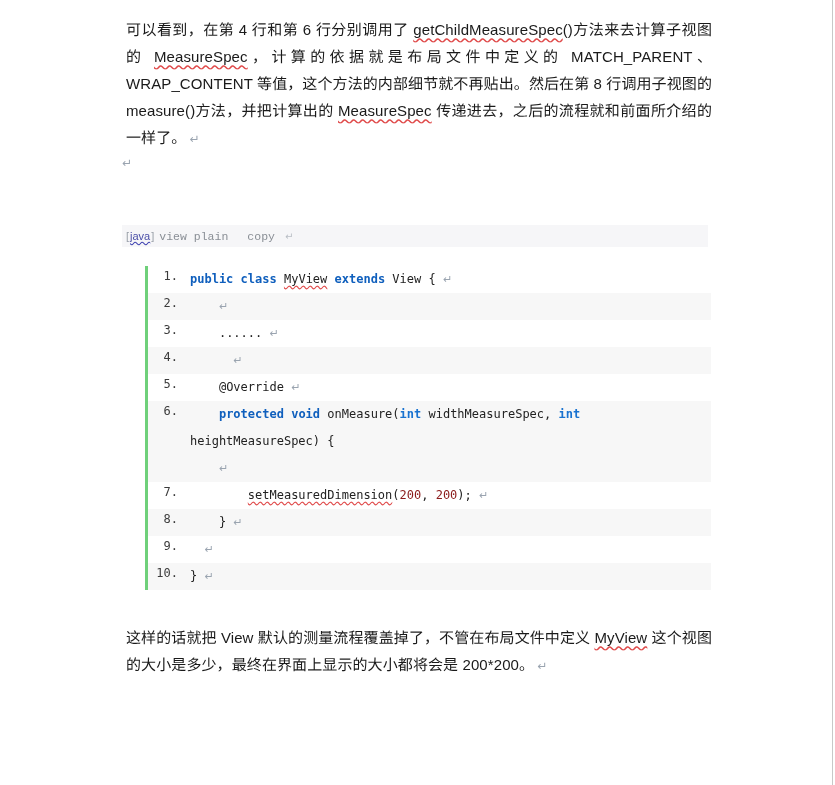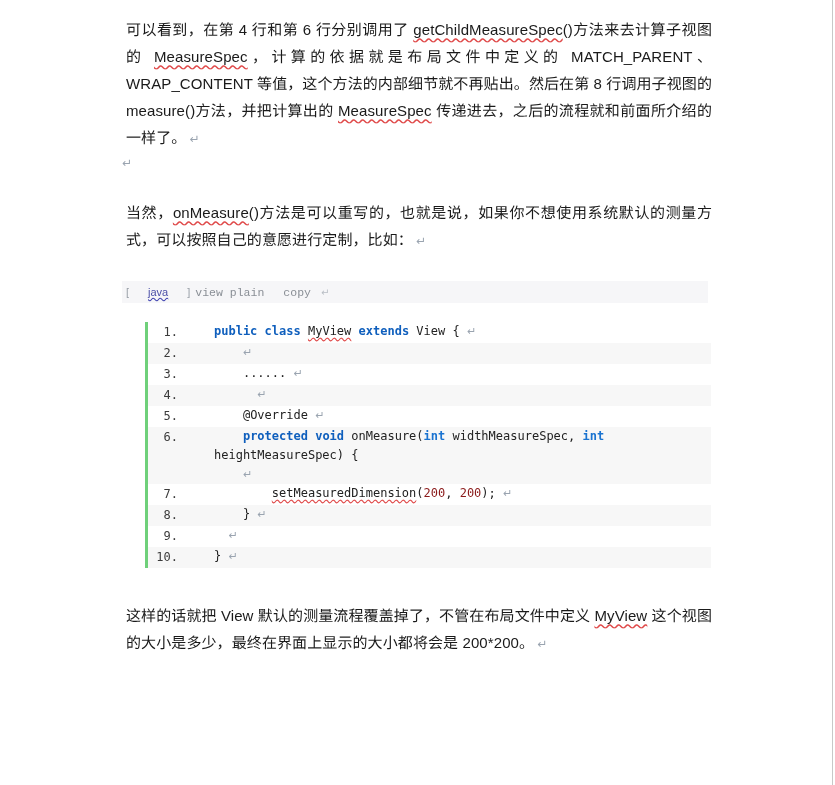--- a/index.html
+++ b/index.html
@@ -84,21 +84,21 @@
     font-family: "Liberation Sans", "DejaVu Sans", sans-serif;
     white-space: nowrap;
   }
   .lang-tag {
     color: #4b4fa8;
     font-size: 11px;
     text-decoration: underline;
     text-decoration-color: #3c3fb0;
     text-decoration-style: wavy;
     text-decoration-skip-ink: none;
-    padding: 0 19px;
+    padding: 0 1px;
   }
   .lang-bracket { color: #9aa0a8; font-size: 11px; }
   .tool-link {
     color: #8a8f96;
     padding-left: 5px;
     font-family: Liberation Mono, monospace;
   }
   .toolbar-mark {
     color: #b9bec5;
     font-size: 10px;
@@ -127,26 +127,25 @@
     text-align: right;
     padding-right: 6px;
     color: #3b3b3b;
     font-size: 12px;
     line-height: 21px;
     user-select: none;
   }
   .ln::after { content: "."; }
   .cd {
     flex: 1 1 auto;
-    line-height: 19px;
+    line-height: 27px;
     color: #222222;
     white-space: pre-wrap;
     padding-left: 6px;
     word-break: break-word;
-    margin-left: 24px;
   }
   .kw { color: #0f5fbd; font-weight: bold; }
   .kwt { color: #1a73d0; font-weight: bold; }
   .num { color: #8b1a1a; }
   .plain { color: #222222; }
   .ret {
     color: #9aa4b0;
     font-size: 11px;
     font-family: "Liberation Sans", sans-serif;
   }
@@ -166,21 +165,20 @@
 <div class="doc">
 
   <div class="gap-sm"></div>
 
   <p class="para" id="p1"><span>可以看到，在第 4 行和第 6 行分别调用了 </span><span class="sp">getChildMeasureSpec</span><span>()方法来去计算子视图的 </span><span class="sp">MeasureSpec</span><span>，计算的依据就是布局文件中定义的 MATCH_PARENT、WRAP_CONTENT 等值，这个方法的内部细节就不再贴出。然后在第 8 行调用子视图的 measure()方法，并把计算出的 </span><span class="sp">MeasureSpec</span><span> 传递进去，之后的流程就和前面所介绍的一样了。</span><span class="pilcrow">↵</span></p>
 
   <div class="pilcrow-line">↵</div>
 
   <div class="gap-md"></div>
 
-  <p class="para" id="p2"><span>当然，</span><span class="sp">onMeasure</span><span>()方法是可以重写的，也就是说，如果你不想使用系统默认的测量方式，可以按照自己的意愿进行定制，比如：</span><span class="pilcrow">↵</span></p>
 
   <div class="gap-md"></div>
 
   <div class="code-widget">
 
     <div class="code-toolbar">
       <span class="lang-bracket">[</span><span class="lang-tag">java</span><span class="lang-bracket">]</span><span class="tool-link">view plain</span><span class="tool-link" style="padding-left:19px">copy</span><span class="toolbar-mark">↵</span>
     </div>
 
     <div class="code-body" id="code-body">

